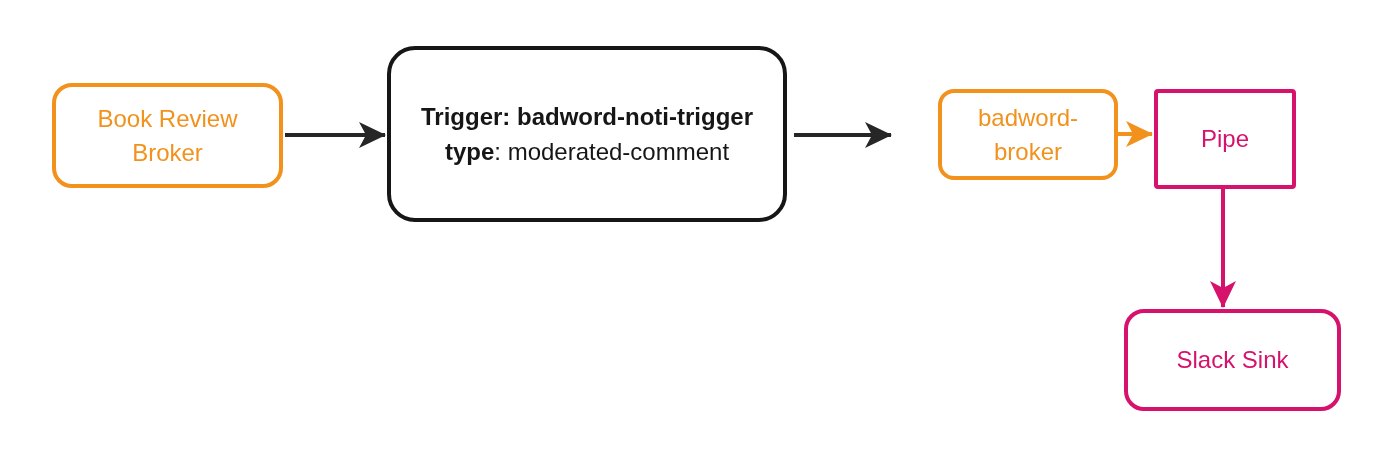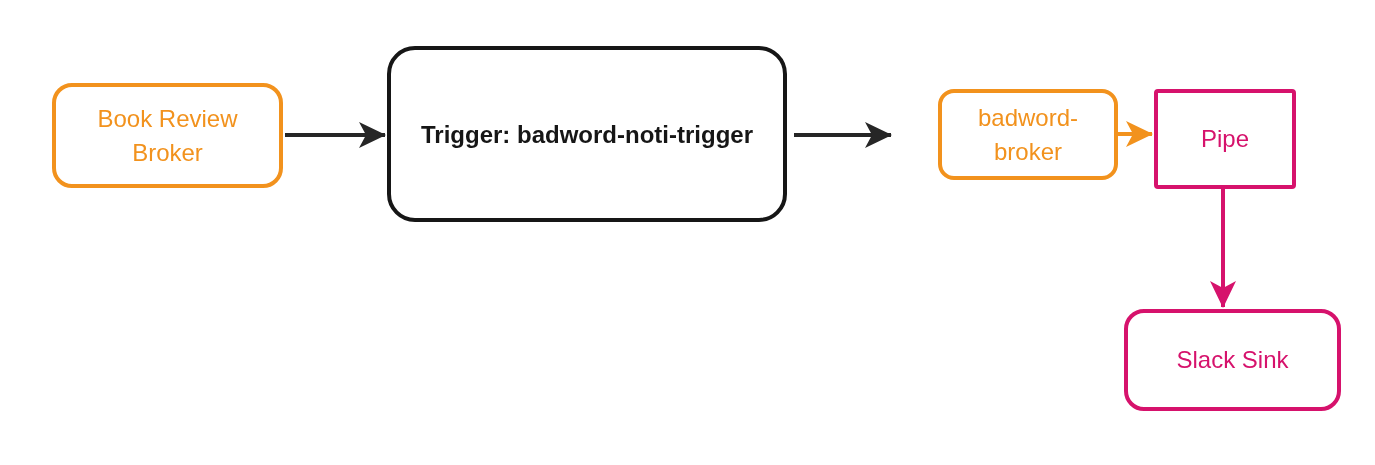--- a/index.html
+++ b/index.html
@@ -68,20 +68,21 @@
     <line class="shaft pink" x1="1223" y1="185" x2="1223" y2="307" marker-end="url(#dart-pink)"></line>
   </svg>
 
   <div class="node orange node-book-review-broker">
     <span class="tline">Book Review</span>
     <span class="tline">Broker</span>
   </div>
 
   <div class="node black node-trigger">
     <div class="tline"><b>Trigger: badword-noti-trigger</b></div>
+    <div class="tline"><b>type</b><span>: moderated-comment</span></div>
   </div>
 
   <div class="node orange node-badword-broker">
     <span class="tline">badword-</span>
     <span class="tline">broker</span>
   </div>
 
   <div class="node pink node-pipe">
     <span class="tline">Pipe</span>
   </div>

